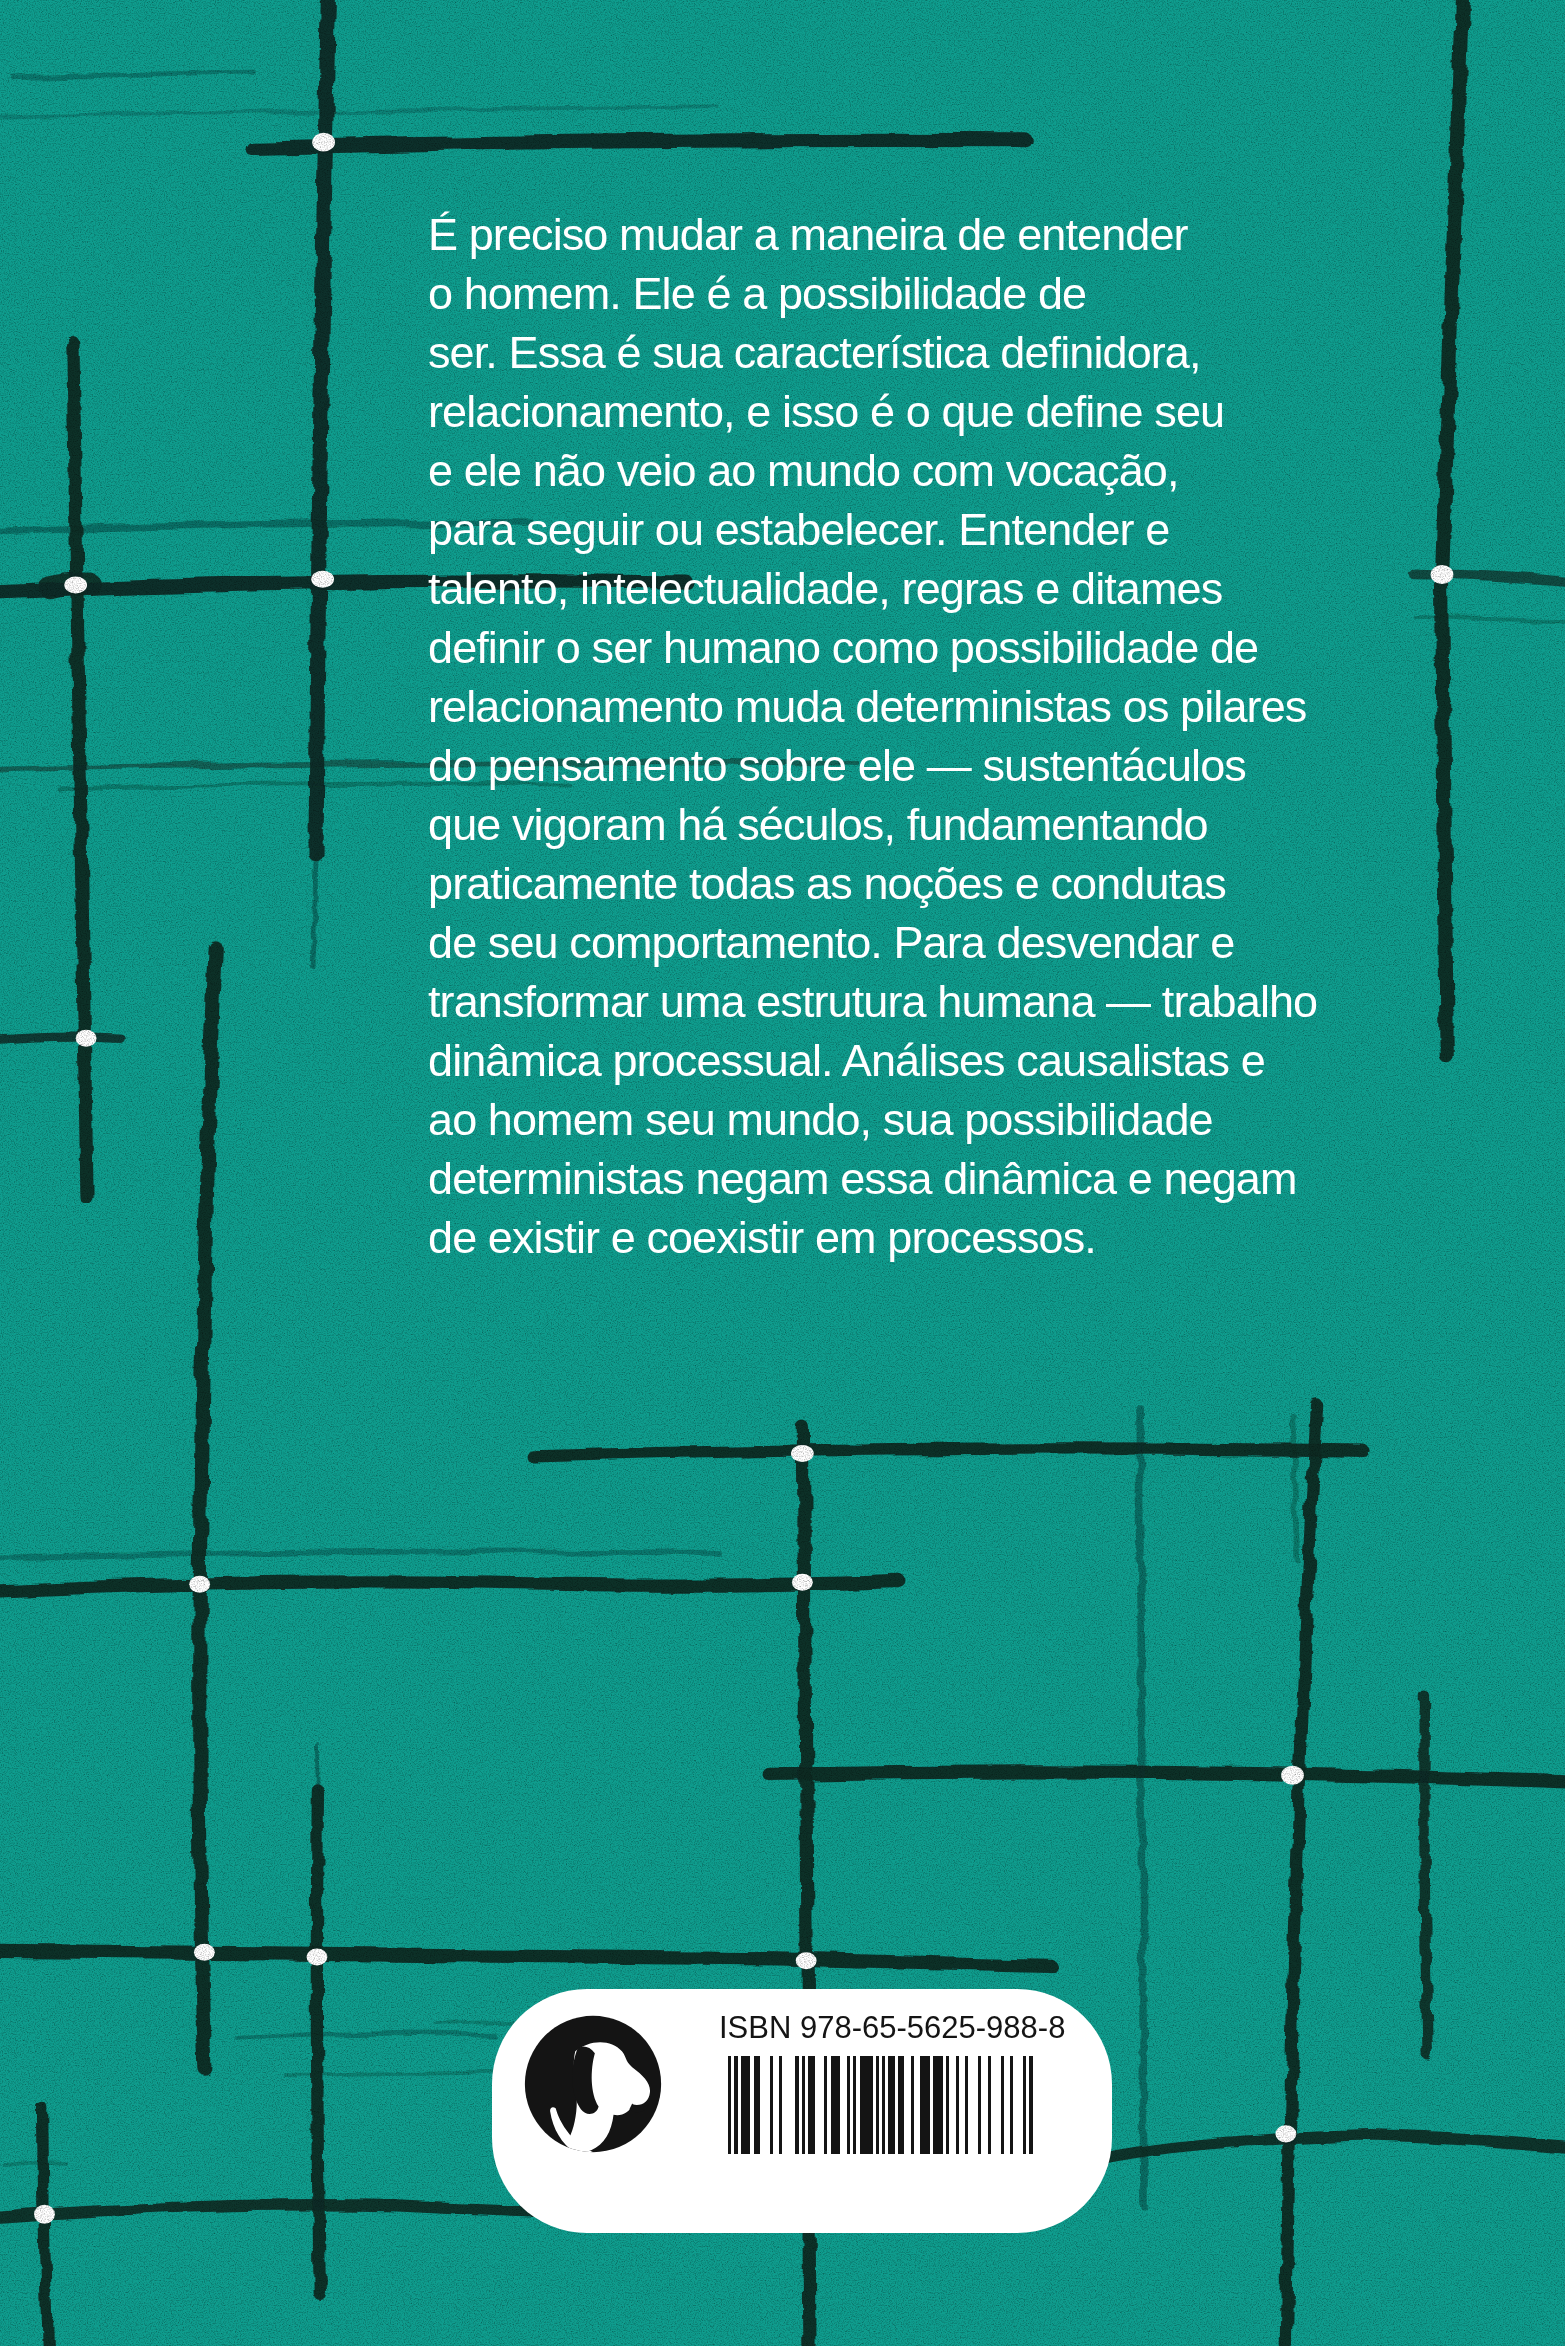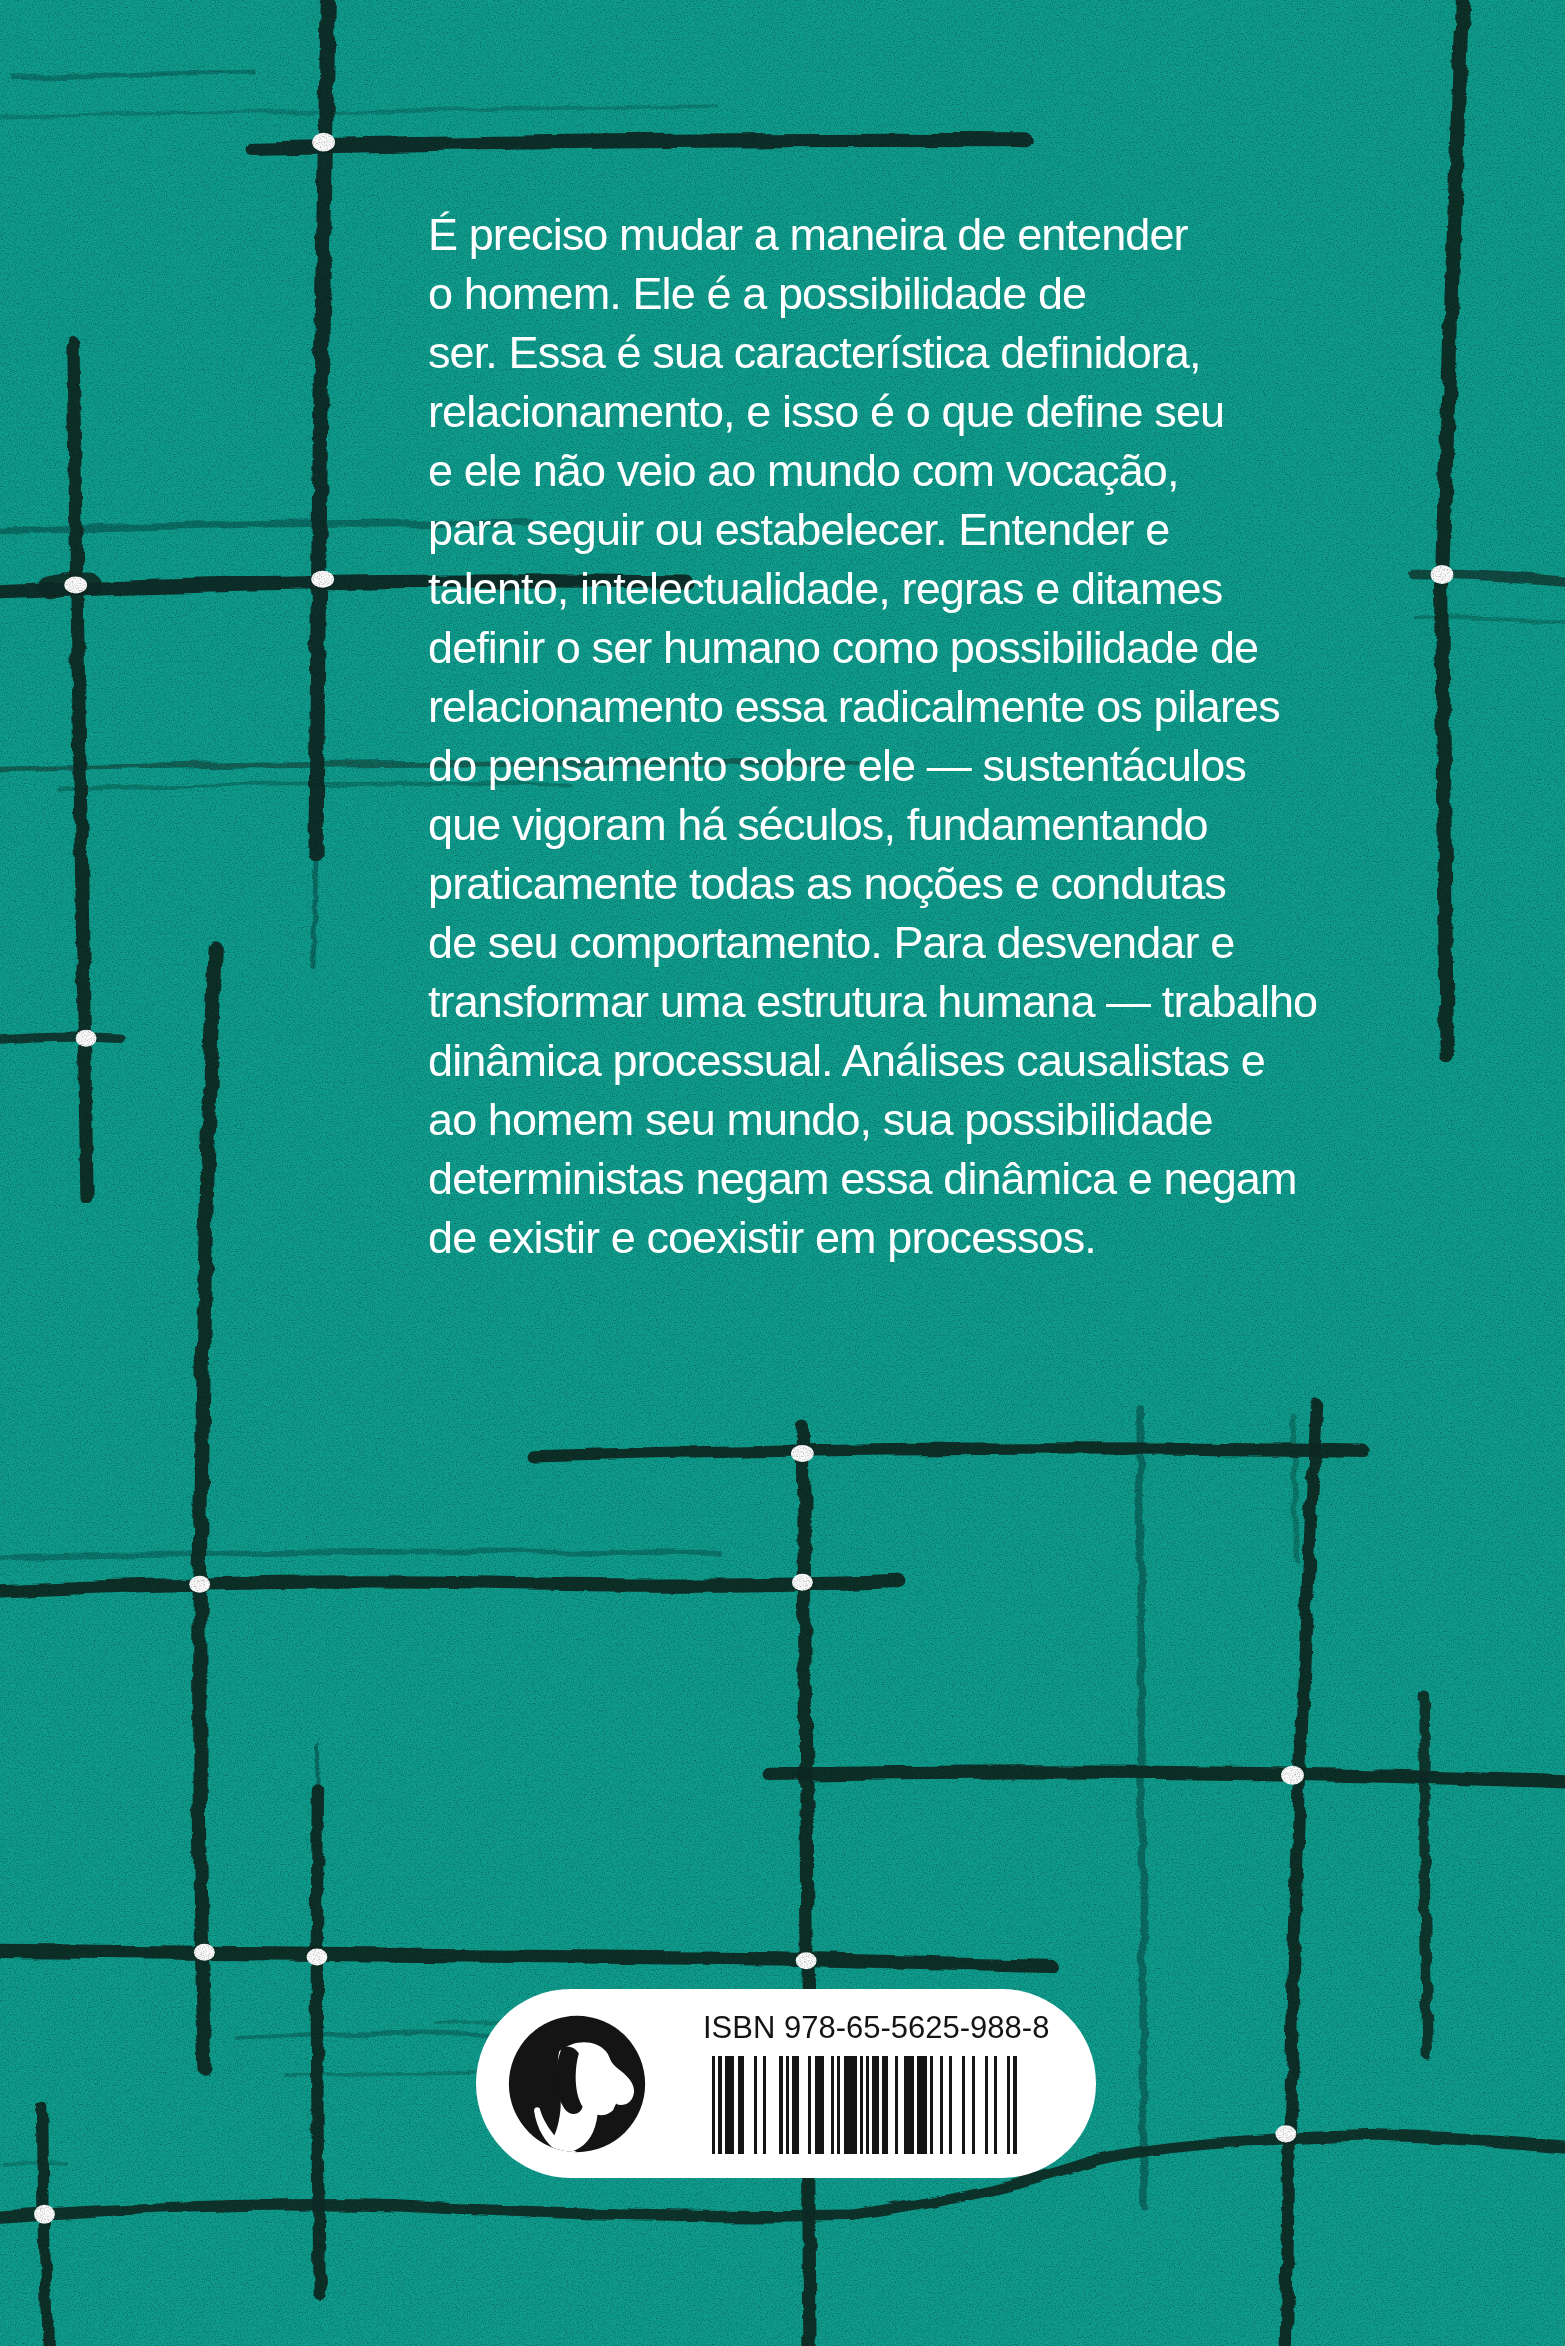--- a/index.html
+++ b/index.html
@@ -12,21 +12,21 @@
   }
   svg.art{position:absolute;left:0;top:0;width:1565px;height:2347px;display:block;}
   .blurb{
     position:absolute;left:428px;top:205px;width:1041px;
     color:var(--txt,#fff);
     font-size:45px;line-height:59px;letter-spacing:-0.9px;
     font-weight:400;
   }
   .blurb .line{white-space:nowrap;}
   .isbn-pill{
-    position:absolute;left:476px;top:1989px;width:620px;height:189px;
+    position:absolute;left:492px;top:1989px;width:620px;height:244px;
     background:var(--pill,#fff);border-radius:95px;
   }
   .dog-logo{position:absolute;left:31px;top:24.6px;width:140px;height:140px;}
   .isbn-label{
     position:absolute;left:227px;top:21px;width:320px;
     text-align:center;color:var(--bar,#141414);
     font-size:31px;letter-spacing:0px;white-space:nowrap;font-weight:400;
   }
   .barcode{
     position:absolute;left:236px;top:67px;width:306px;height:98px;
@@ -128,21 +128,21 @@
 
   <div class="blurb" id="blurb">
       <div class="line">É preciso mudar a maneira de entender</div>
       <div class="line">o homem. Ele é a possibilidade de</div>
       <div class="line">ser. Essa é sua característica definidora,</div>
       <div class="line">relacionamento, e isso é o que define seu</div>
       <div class="line">e ele não veio ao mundo com vocação,</div>
       <div class="line">para seguir ou estabelecer. Entender e</div>
       <div class="line">talento, intelectualidade, regras e ditames</div>
       <div class="line">definir o ser humano como possibilidade de</div>
-      <div class="line">relacionamento essa radicalmente os pilares</div>
+      <div class="line">relacionamento muda deterministas os pilares</div>
       <div class="line">do pensamento sobre ele — sustentáculos</div>
       <div class="line">que vigoram há séculos, fundamentando</div>
       <div class="line">praticamente todas as noções e condutas</div>
       <div class="line">de seu comportamento. Para desvendar e</div>
       <div class="line">transformar uma estrutura humana — trabalho</div>
       <div class="line">dinâmica processual. Análises causalistas e</div>
       <div class="line">ao homem seu mundo, sua possibilidade</div>
       <div class="line">deterministas negam essa dinâmica e negam</div>
       <div class="line">de existir e coexistir em processos.</div>
     </div>

